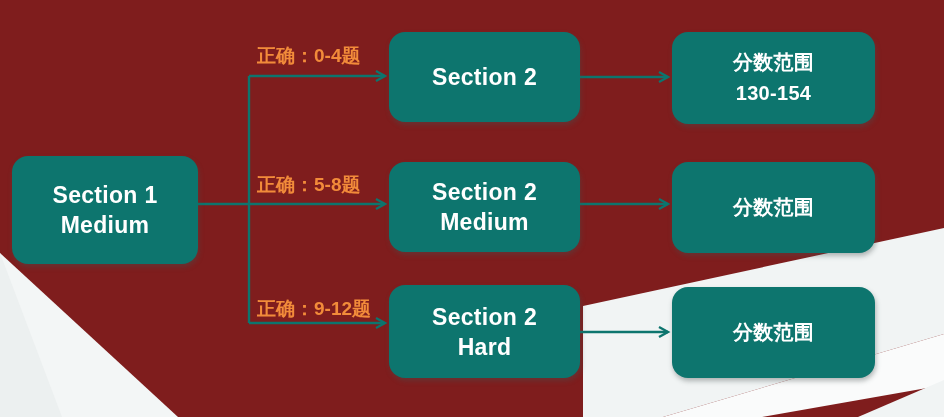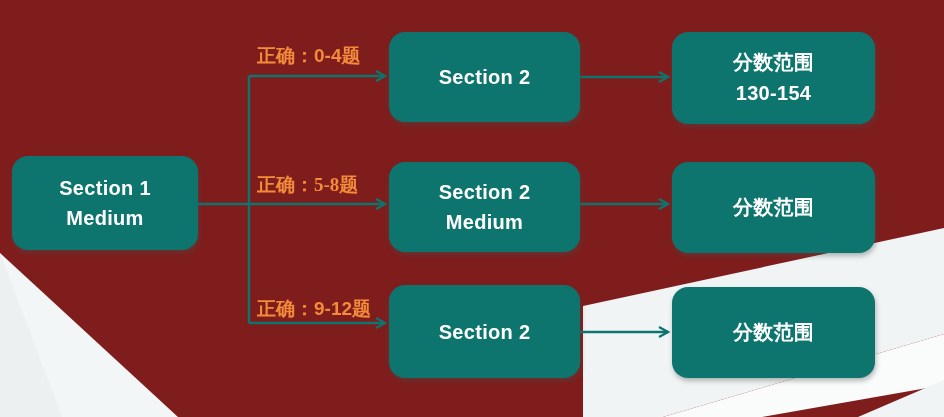--- a/index.html
+++ b/index.html
@@ -29,21 +29,21 @@
     display: flex;
     flex-direction: column;
     align-items: center;
     justify-content: center;
     text-align: center;
     font-weight: bold;
     box-shadow: 1px 3px 5px rgba(70, 80, 80, 0.40);
   }
   .node .line {
     display: block;
-    font-size: 20px;
+    font-size: 23px;
     line-height: 30px;
     letter-spacing: 0.3px;
   }
   .node.score .line { font-size: 20px; line-height: 31px; }
 
   
   .edge-label {
     color: var(--orange, #f28b3a);
     font-weight: bold;
     font-size: 19px;
@@ -65,21 +65,21 @@
 
   <svg id="bg-layer" viewBox="0 0 944 417" xmlns="http://www.w3.org/2000/svg" aria-hidden="true">
     <polygon points="0,253 178,417 0,417" fill="#f3f6f6"></polygon>
     <polygon points="0,253 62,417 0,417" fill="#ecf0f0"></polygon>
     <polygon points="583,306 944,228 944,334 663,417 583,417" fill="#f1f4f4"></polygon>
     <polygon points="663,417 944,334 944,385 762,417" fill="#fafbfb"></polygon>
     <polygon points="944,380 944,417 858,417" fill="#f1f4f4"></polygon>
   </svg>
 
   <div class="edge-label" style="left:257px; top:43px; width:170px;">正确：0-4题</div>
-  <div class="edge-label" style="left:257px; top:172px; width:170px;font-family:Liberation Serif, serif;">正确：5-8题</div>
+  <div class="edge-label" style="left:257px; top:172px; width:170px;">正确：5-8题</div>
   <div class="edge-label" style="left:257px; top:296px; width:120px;">正确：9-12题</div>
 
   <svg id="line-layer" viewBox="0 0 944 417" xmlns="http://www.w3.org/2000/svg" aria-hidden="true">
 
     <path class="conn" d="M198,204 H249"></path>
 
     <path class="conn" d="M249,76 V323"></path>
 
     <path class="conn" d="M249,76 H385"></path>
     <path class="conn" d="M376,71 L385,76 L376,81"></path>
@@ -89,34 +89,35 @@
     <path class="conn" d="M376,318 L385,323 L376,328"></path>
 
     <path class="conn" d="M580,77 H668"></path>
     <path class="conn" d="M659,72 L668,77 L659,82"></path>
     <path class="conn" d="M580,204 H668"></path>
     <path class="conn" d="M659,199 L668,204 L659,209"></path>
     <path class="conn" d="M580,332 H668"></path>
     <path class="conn" d="M659,327 L668,332 L659,337"></path>
   </svg>
 
-  <div class="node" style="left:12px; top:156px; width:186px; height:94px;">
+  <div class="node" style="left:12px; top:156px; width:186px; height:108px;">
     <span class="line">Section 1</span>
     <span class="line">Medium</span>
   </div>
 
   <div class="node" style="left:389px; top:32px; width:191px; height:90px;">
     <span class="line">Section 2</span>
   </div>
   <div class="node" style="left:389px; top:162px; width:191px; height:90px;">
     <span class="line">Section 2</span>
     <span class="line">Medium</span>
   </div>
   <div class="node" style="left:389px; top:285px; width:191px; height:93px;">
     <span class="line">Section 2</span>
+    <span class="line">Hard</span>
   </div>
 
   <div class="node score" style="left:672px; top:32px; width:203px; height:92px;">
     <span class="line">分数范围</span>
     <span class="line">130-154</span>
   </div>
   <div class="node score" style="left:672px; top:162px; width:203px; height:91px;">
     <span class="line">分数范围</span>
   </div>
   <div class="node score" style="left:672px; top:287px; width:203px; height:91px;">

